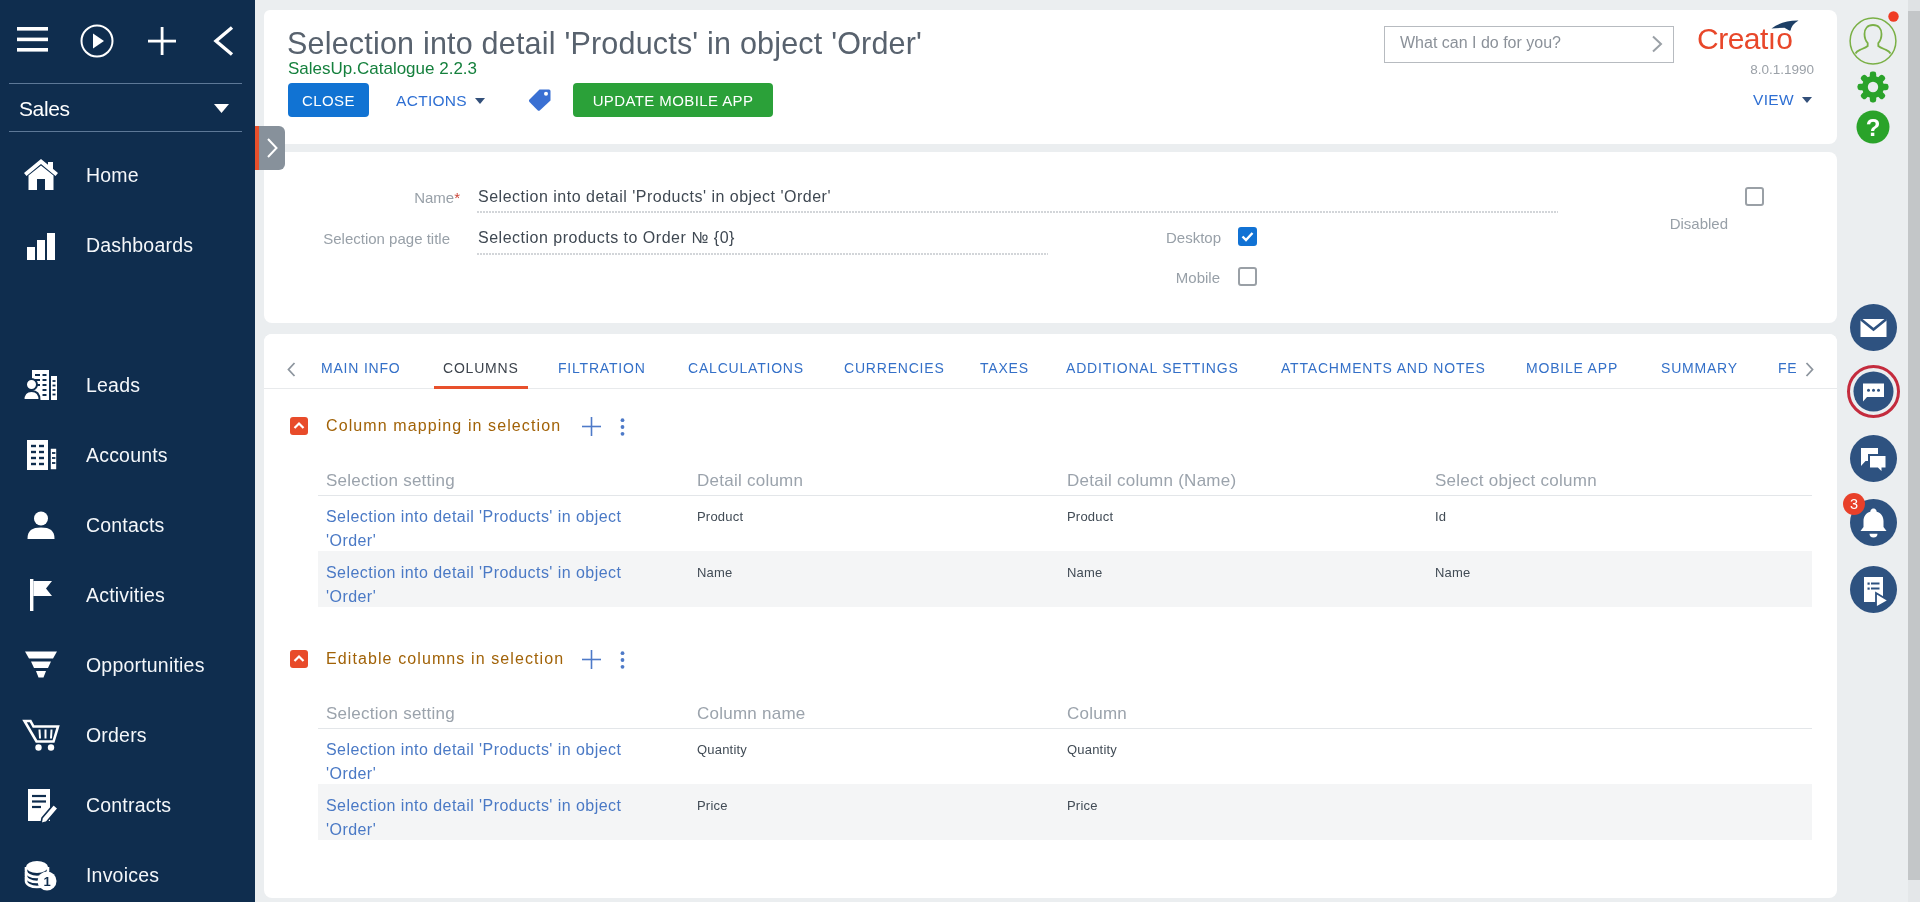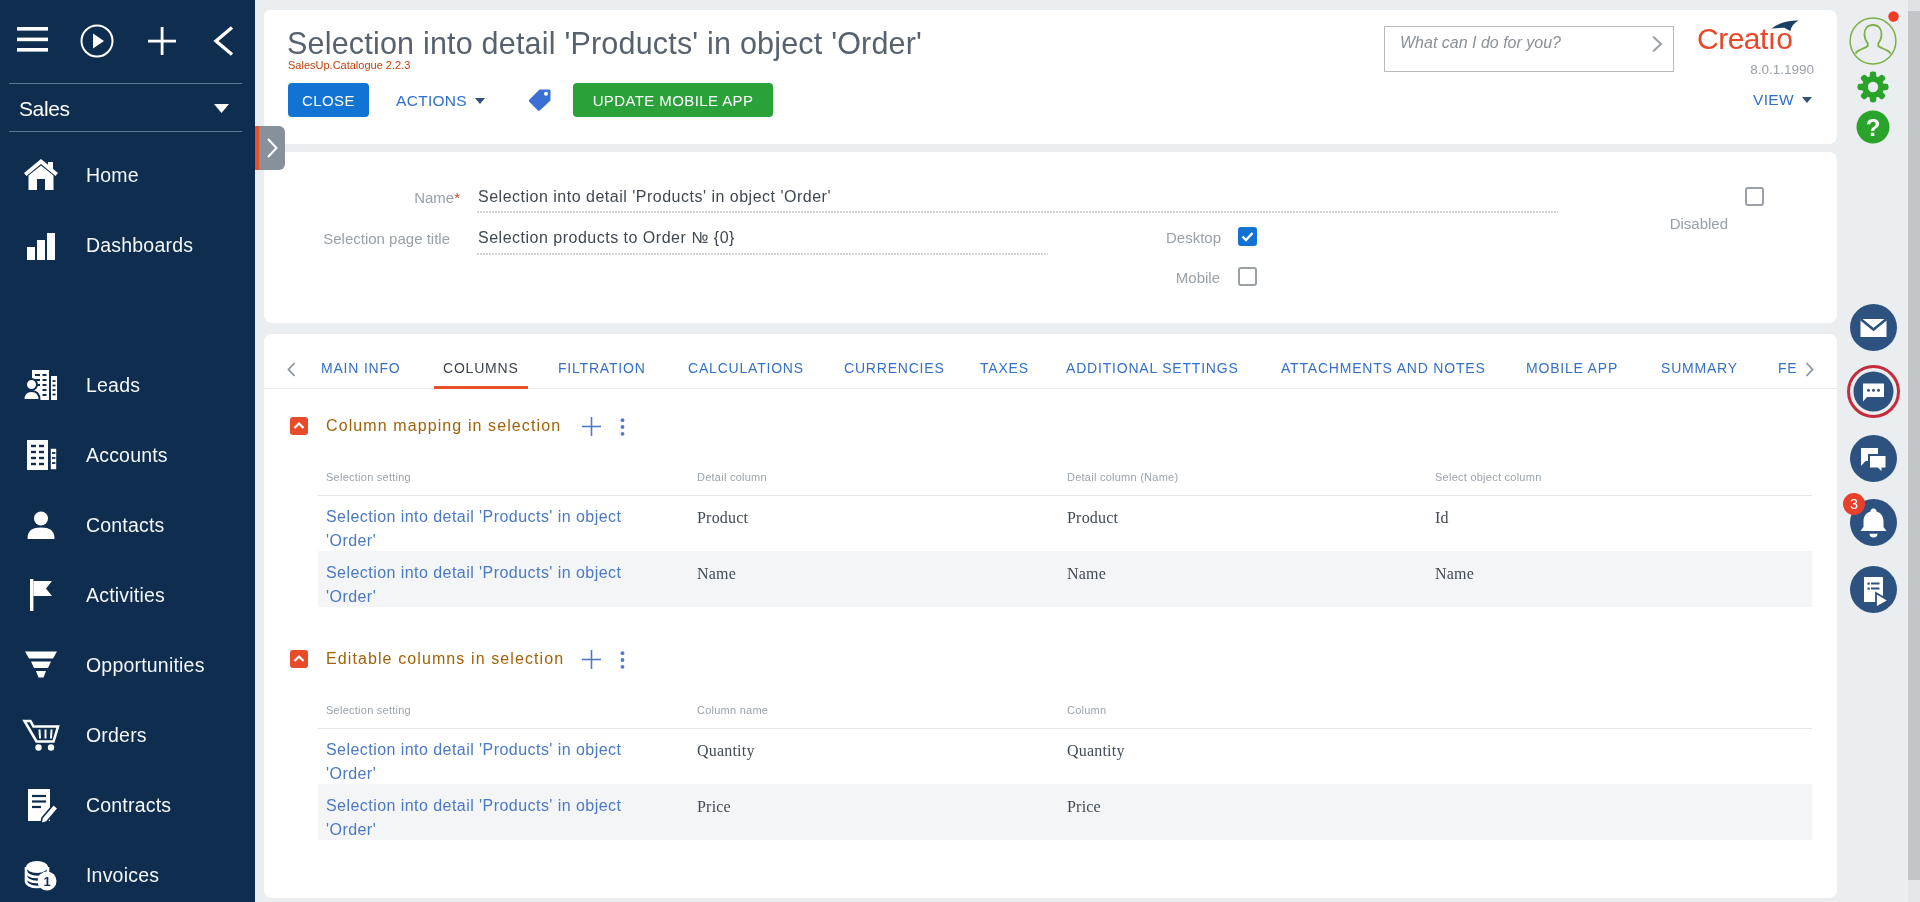--- a/index.html
+++ b/index.html
@@ -13,51 +13,51 @@
   .navitem { position:absolute; left:0; width:255px; height:70px; color:#f4f7fa; }
   .navitem .ic { position:absolute; left:22px; top:50%; transform:translateY(-50%); width:38px; height:38px; }
   .navitem .tx { position:absolute; left:86px; top:50%; transform:translateY(-50%); font-size:19.5px; letter-spacing:.2px; }
   
   .card { position:absolute; left:264px; width:1573px; background:#fff; border-radius:8px; }
   #card1 { top:10px; height:134px; border-top-left-radius:6px; }
   #card2 { top:152px; height:171px; }
   #card3 { top:334px; height:564px; }
   
   #title { position:absolute; left:287px; top:26px; font-size:30.5px; color:#58626e; letter-spacing:.2px; }
-  #subtitle { position:absolute; left:288px; top:59px; font-size:11px; color:#c2410c; }
+  #subtitle { position:absolute; left:288px; top:59px; font-size:17px; color:#15803d; }
   .btn { position:absolute; top:83px; height:34px; border-radius:4px; color:#fff; font-size:15px; letter-spacing:.4px; display:flex; align-items:center; justify-content:center; }
   #btn-close { left:288px; width:81px; background:#1173d3; }
   #btn-update { left:573px; width:200px; background:#2ba139; }
   #actions { position:absolute; left:396px; top:92px; font-size:15.5px; color:#2e6fd3; letter-spacing:.3px; }
   #view { position:absolute; left:1753px; top:91px; font-size:15.5px; color:#2e6fd3; letter-spacing:.3px; }
   .caret { display:inline-block; width:0; height:0; border-left:5.5px solid transparent; border-right:5.5px solid transparent; border-top:6.5px solid #33507a; vertical-align:middle; margin-left:8px; margin-top:-2px; }
-  #searchbox { position:absolute; left:1384px; top:26px; width:290px; height:46px; border:1px solid #b7bbc0; background:#fff;font-style:italic; }
+  #searchbox { position:absolute; left:1384px; top:26px; width:290px; height:37px; border:1px solid #b7bbc0; background:#fff; }
   #searchbox .ph { position:absolute; left:15px; top:7px; font-size:16px; color:#8b9199; }
   
   #exptab { position:absolute; left:255px; top:126px; width:30px; height:44px; background:#87919b; border-radius:0 6px 6px 0; z-index:20; }
   #exptab .orange { position:absolute; left:0; top:0; width:4px; height:44px; background:#e8502c; }
   
   .flabel { position:absolute; font-size:15px; color:#98a0a8; text-align:right; }
   .fvalue { position:absolute; font-size:16px; color:#3f4852; letter-spacing:.5px; }
   .dotline { position:absolute; height:2px; background-image:radial-gradient(circle at 1px 1px, #b2b7bd 0.6px, transparent 0.85px); background-size:3px 2px; background-repeat:repeat-x; }
   .cb { position:absolute; width:19px; height:19px; border:2px solid #9aa0a6; border-radius:3px; background:#fff; }
   .cb.checked { background:#1172d4; border-color:#1172d4; }
   
   #tabs { position:absolute; left:264px; top:334px; width:1573px; height:55px; border-bottom:1px solid #e8eaec; border-radius:8px 8px 0 0; background:#fff; }
   .tab { position:absolute; top:0; height:55px; line-height:68px; font-size:14px; letter-spacing:.8px; color:#3470c8; white-space:nowrap; }
   .tab.active { color:#3c434c; }
   .tab.active:after { content:""; position:absolute; left:-9px; right:-9px; bottom:0; height:3px; background:#e8502c; }
   
   .sechead-ic { position:absolute; width:18px; height:18px; background:#e84b2a; border-radius:3px; }
   .sechead-tx { position:absolute; font-size:16px; color:#a16207; letter-spacing:1.1px; }
-  .thead { position:absolute; font-size:11px; color:#9ba3ac; letter-spacing:.25px; }
+  .thead { position:absolute; font-size:17px; color:#9ba3ac; letter-spacing:.25px; }
   .hline { position:absolute; left:318px; width:1494px; height:1px; background:#e3e6e9; }
   .rowstripe { position:absolute; left:318px; width:1494px; height:56px; background:#f4f5f6; }
   .cell-link { position:absolute; font-size:16px; color:#4a79c5; line-height:24px; width:312px; letter-spacing:.45px; }
-  .cell-tx { position:absolute; font-size:16px; color:#414b55; letter-spacing:.2px;font-family:Liberation Serif, serif; }
+  .cell-tx { position:absolute; font-size:13px; color:#414b55; letter-spacing:.2px; }
   
   .ricon { position:absolute; }
   #rscroll { position:absolute; left:1908px; top:11px; width:12px; height:869px; background:#c3c6c8; }
   #rscroll-top { position:absolute; left:1908px; top:0; width:12px; height:11px; background:#dfe2e4; }
   #rscroll-bot { position:absolute; left:1908px; top:880px; width:12px; height:22px; background:#e4e7e9; }
 </style>
 </head>
 <body>
 
 <div id="lsb" class="abs">

